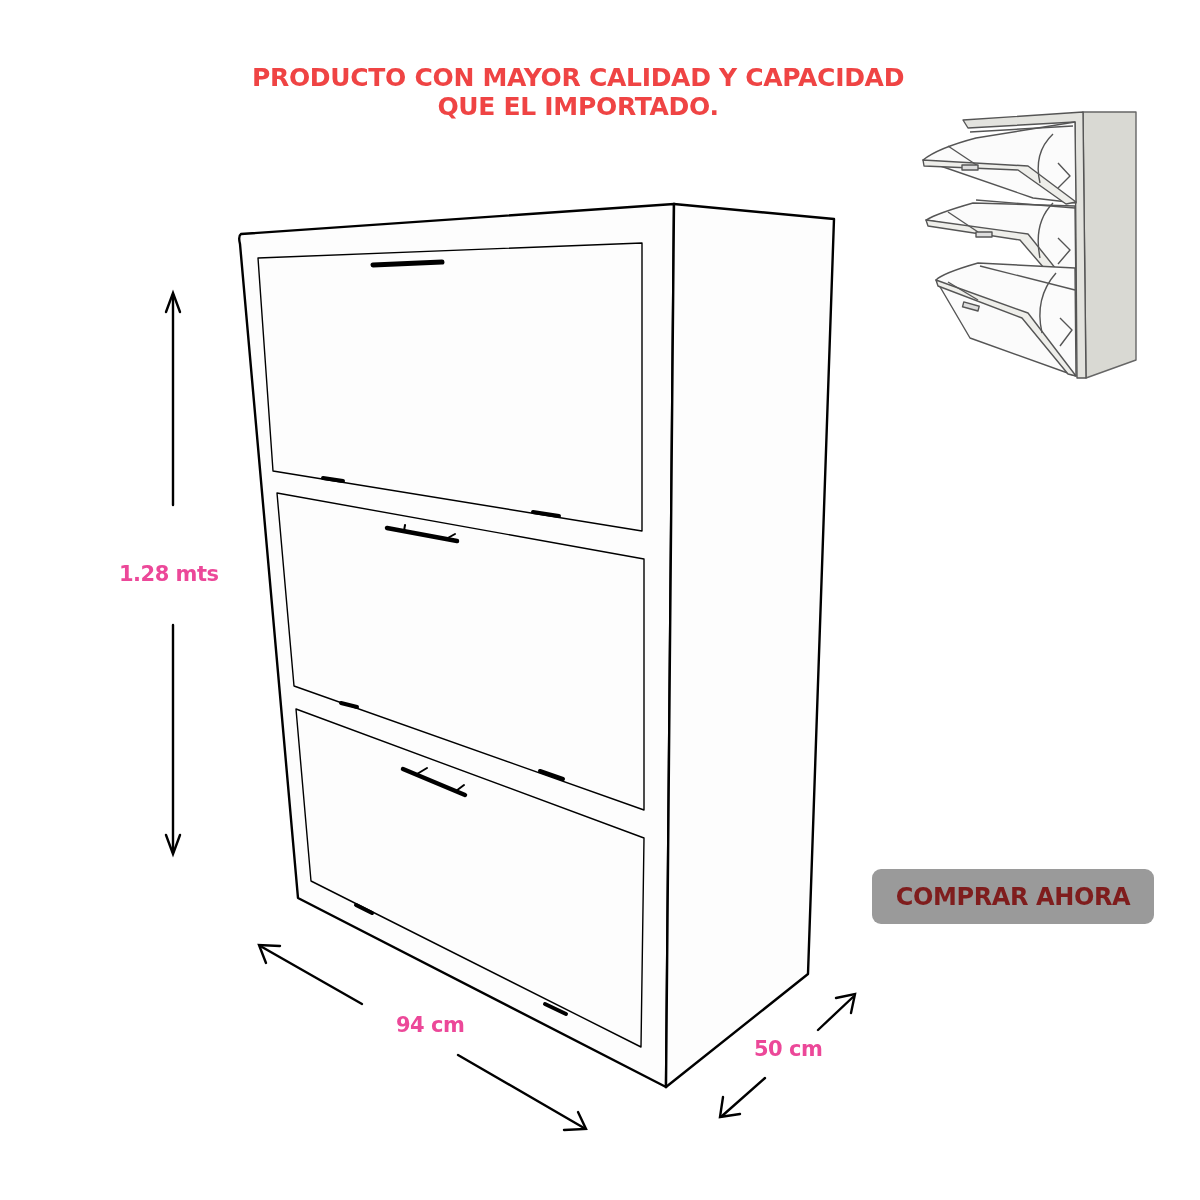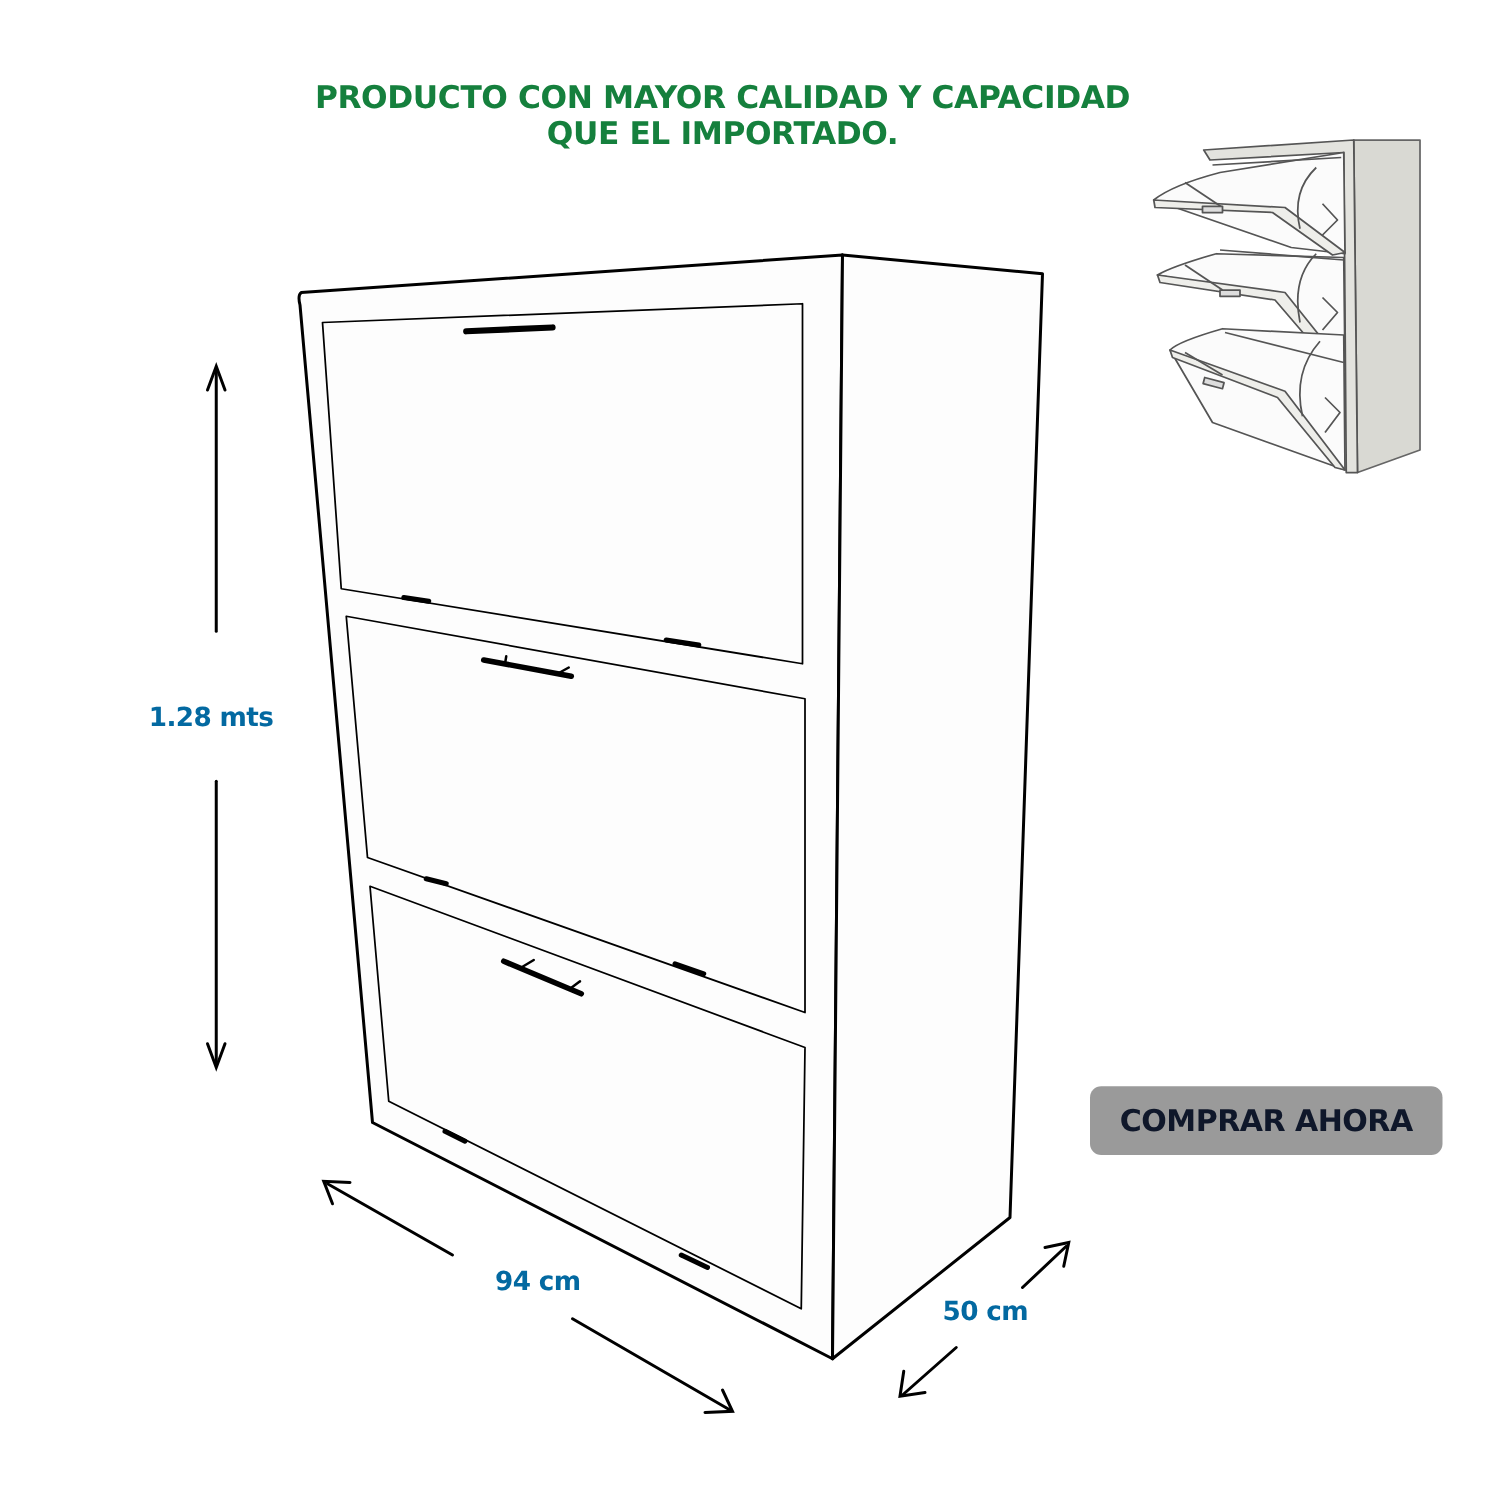--- a/index.html
+++ b/index.html
@@ -16,36 +16,36 @@
     }
     .headline {
       position: absolute;
       left: 0;
       width: 1156px;
       text-align: center;
       font-family: "DejaVu Sans", sans-serif;
       font-weight: bold;
       font-size: 25px;
       letter-spacing: -0.3px;
-      color: #15803d;
+      color: #ef4444;
     }
     #headline-line1 { top: 63px; }
     #headline-line2 { top: 92px; }
 
     svg.drawing {
       position: absolute;
       left: 0;
       top: 0;
     }
     .dim-label {
       position: absolute;
       font-family: "DejaVu Sans", sans-serif;
       font-weight: bold;
       font-size: 21px;
-      color: #0369a1;
+      color: #ec4899;
       letter-spacing: -0.5px;
     }
     #height-label { left: 119px; top: 562px; }
     #width-label  { left: 396px; top: 1013px; }
     #depth-label  { left: 754px; top: 1037px; }
 
     .buy-button {
       position: absolute;
       left: 872px;
       top: 869px;
@@ -53,21 +53,21 @@
       height: 55px;
       background: #9a9a9a;
       border-radius: 9px;
       border: none;
       display: flex;
       align-items: center;
       justify-content: center;
       font-family: "DejaVu Sans", sans-serif;
       font-weight: bold;
       font-size: 24px;
-      color: #0f172a;
+      color: #7f1d1d;
       letter-spacing: -0.4px;
       cursor: pointer;
       padding: 0;
     }
     .thumb {
       position: absolute;
       left: 918px;
       top: 108px;
       width: 222px;
       height: 274px;

